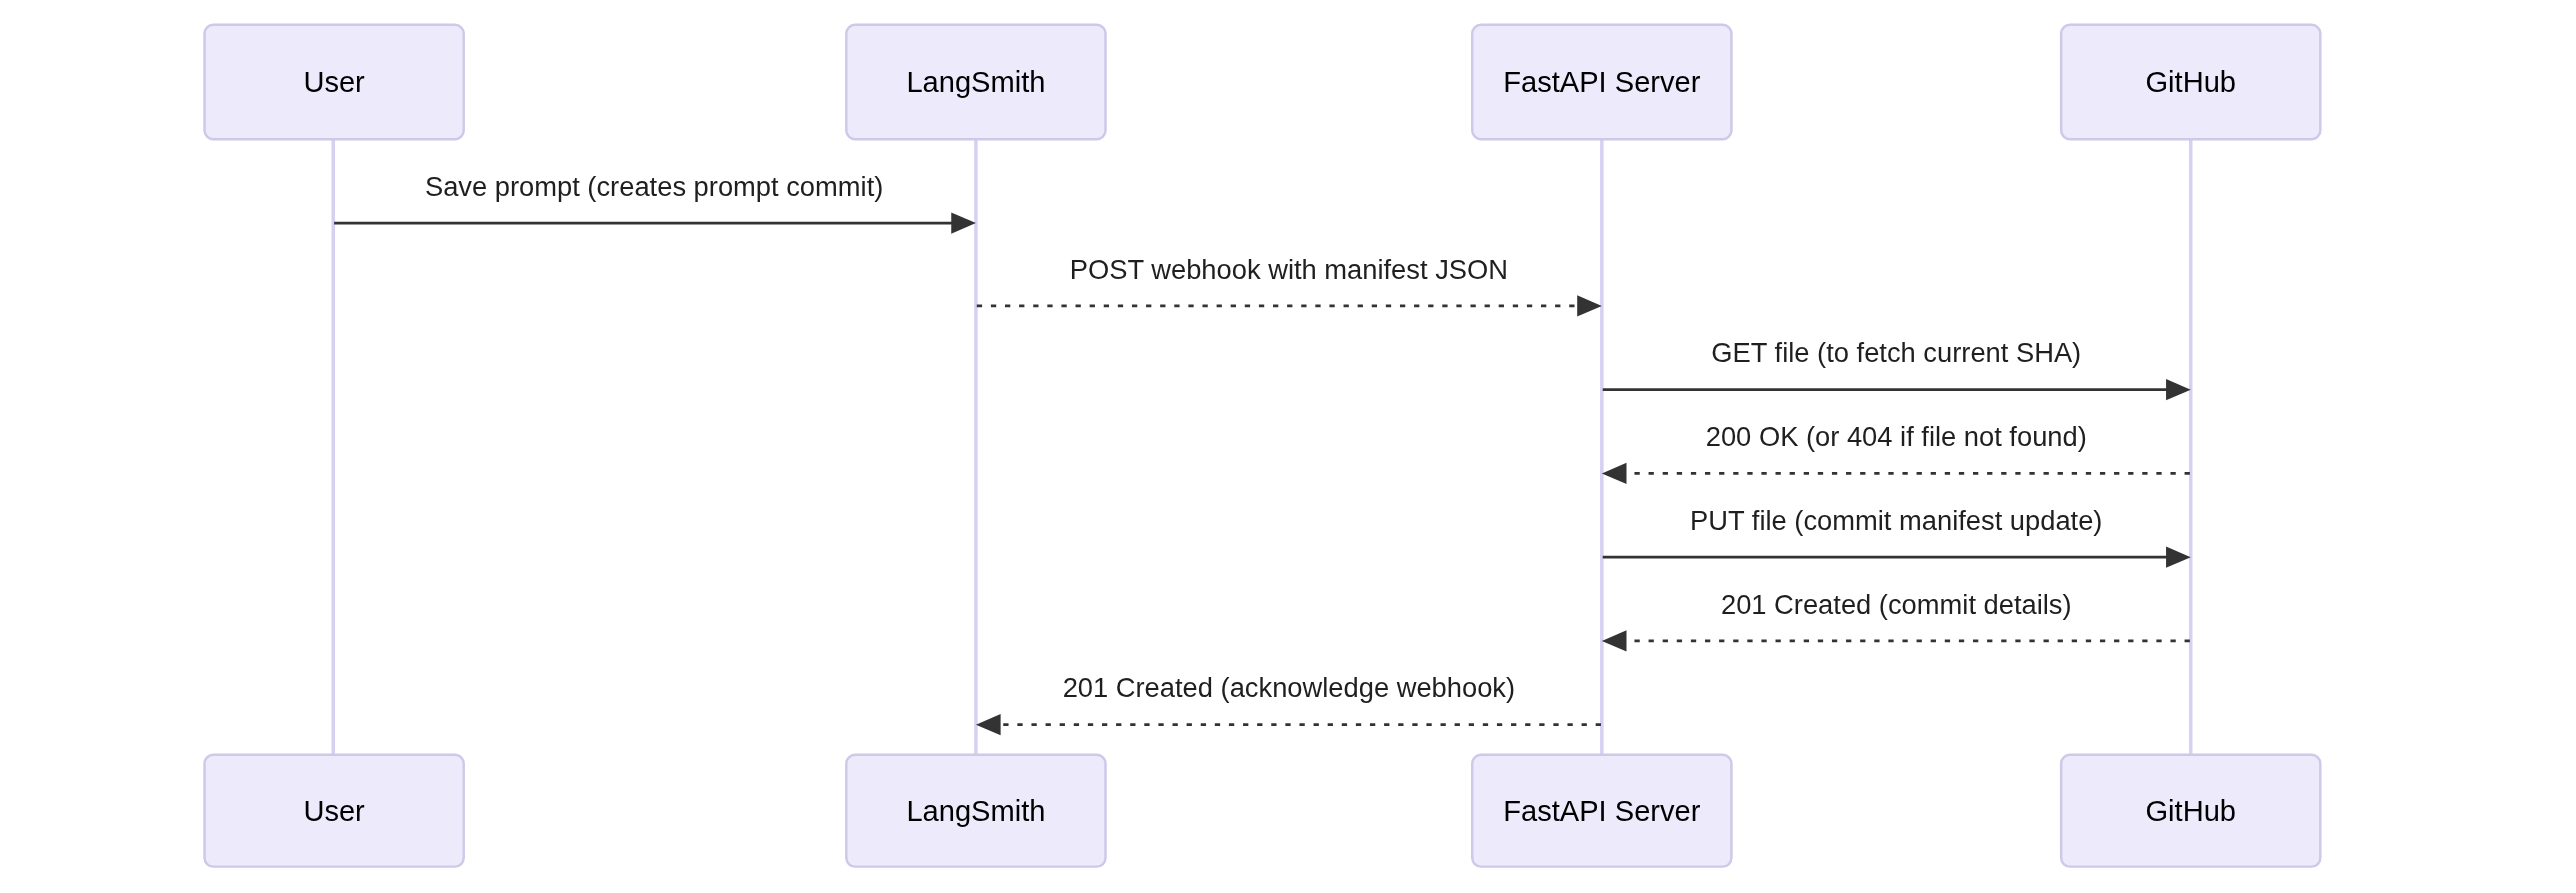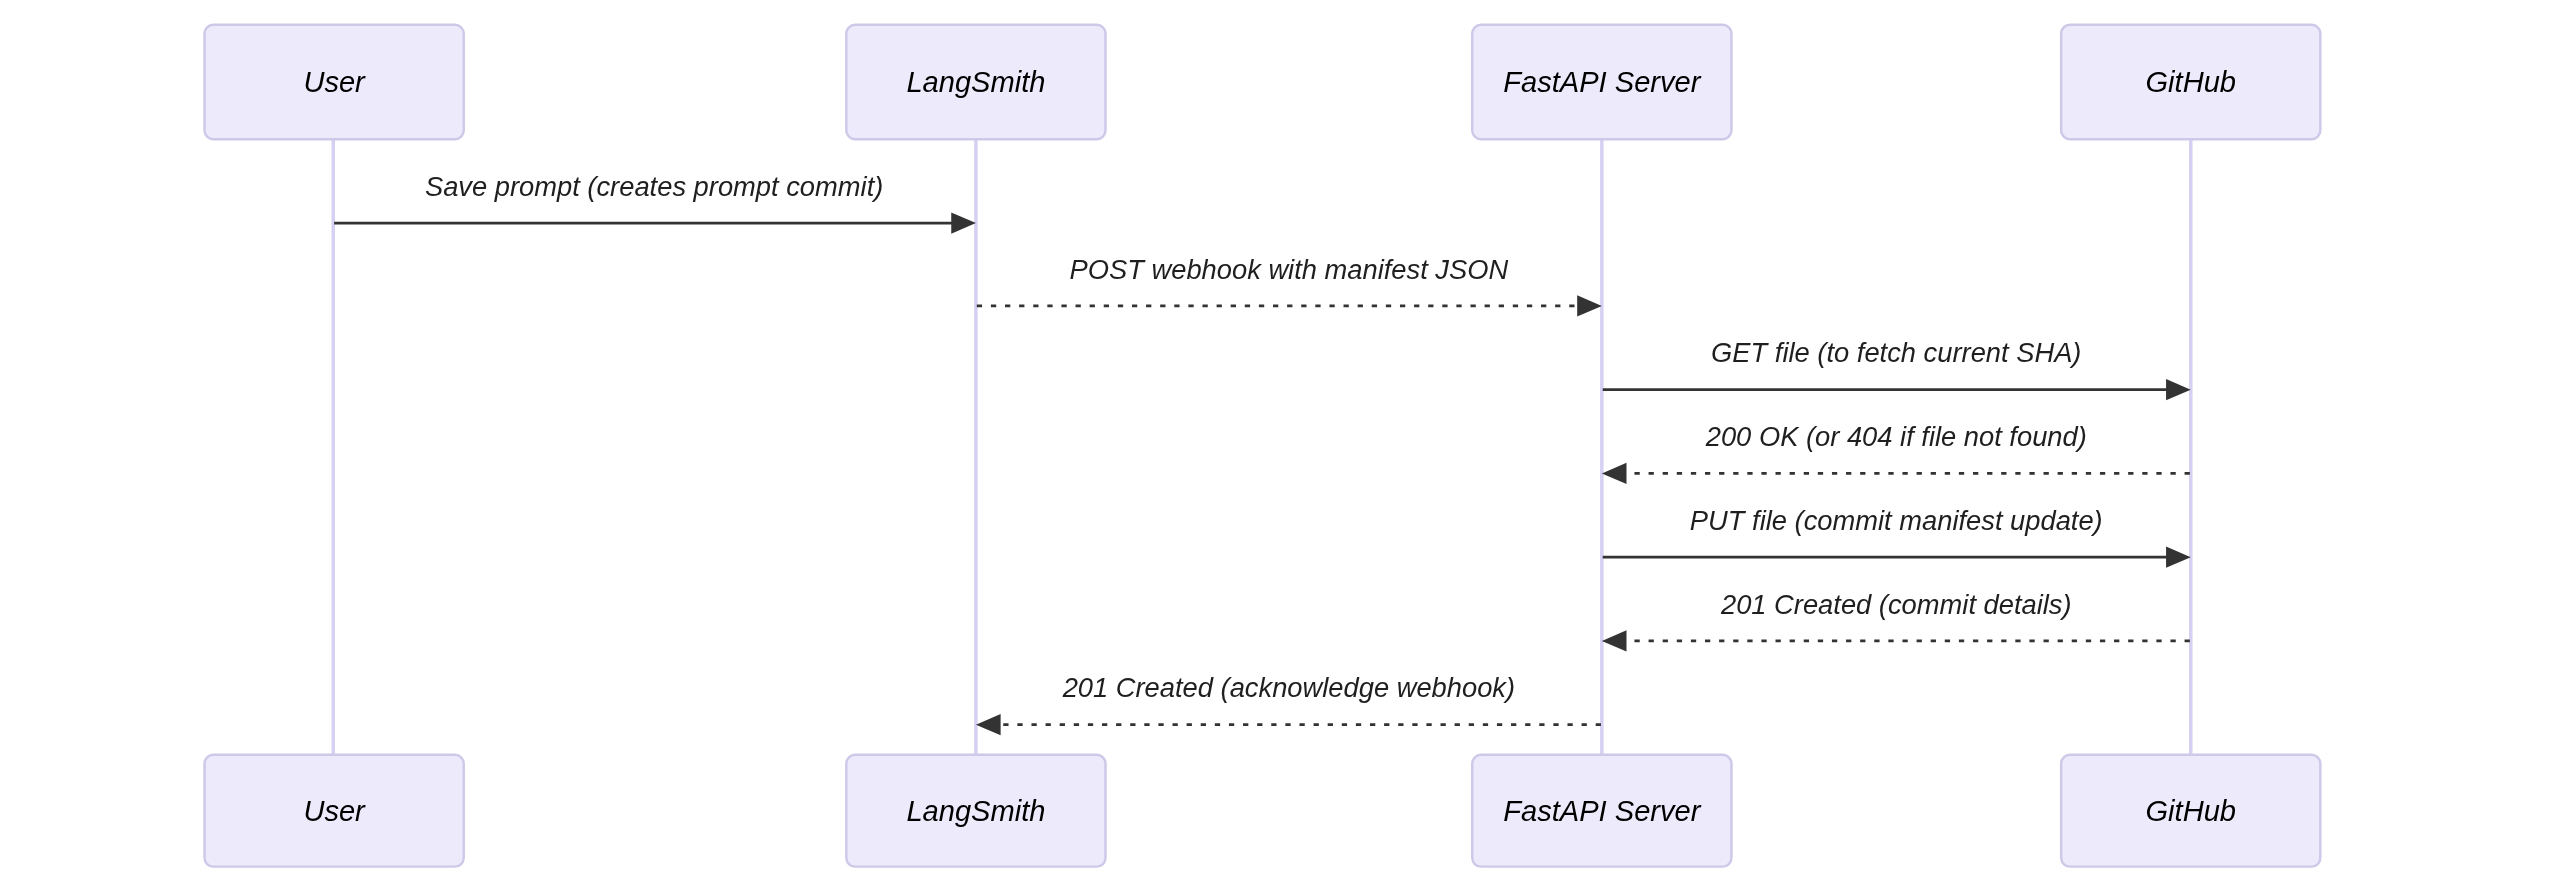--- a/index.html
+++ b/index.html
@@ -12,21 +12,20 @@
     font-family: "Liberation Sans", sans-serif;
     width: 2576px;
     height: 894px;
     overflow: hidden;
   }
   #diagram-root {
     position: relative;
     width: 2188px;
     height: 894px;
     background: #ffffff;
-    font-style: italic;
   }
   svg#sequence-svg {
     position: absolute;
     top: 0;
     left: 0;
     width: 2576px;
     height: 894px;
     display: block;
   }
   .actor-box {

